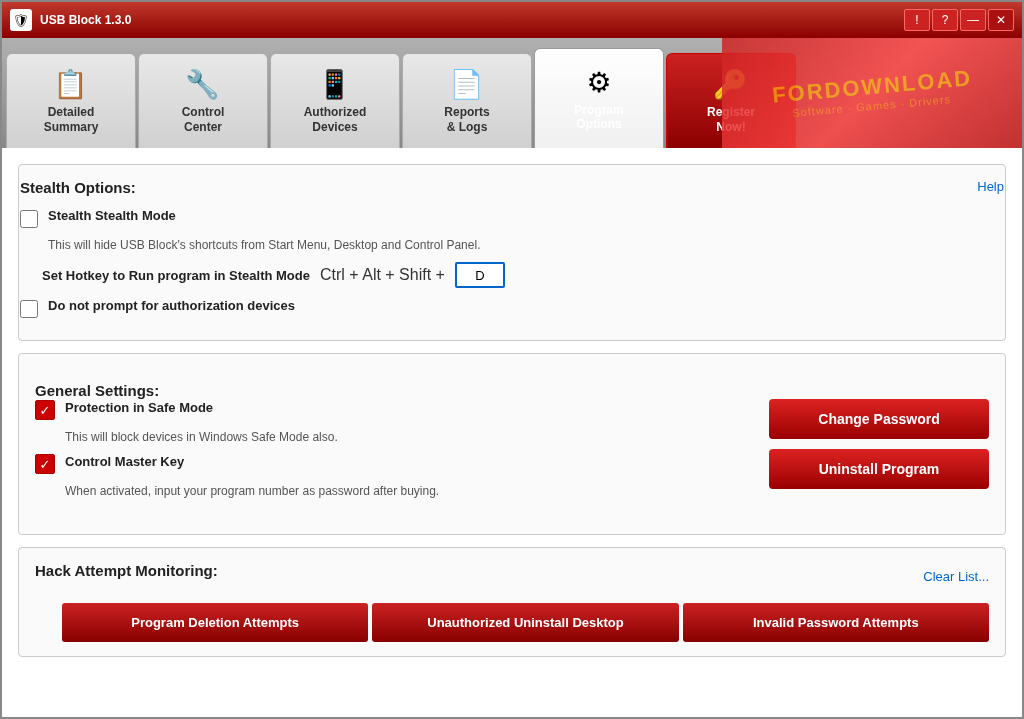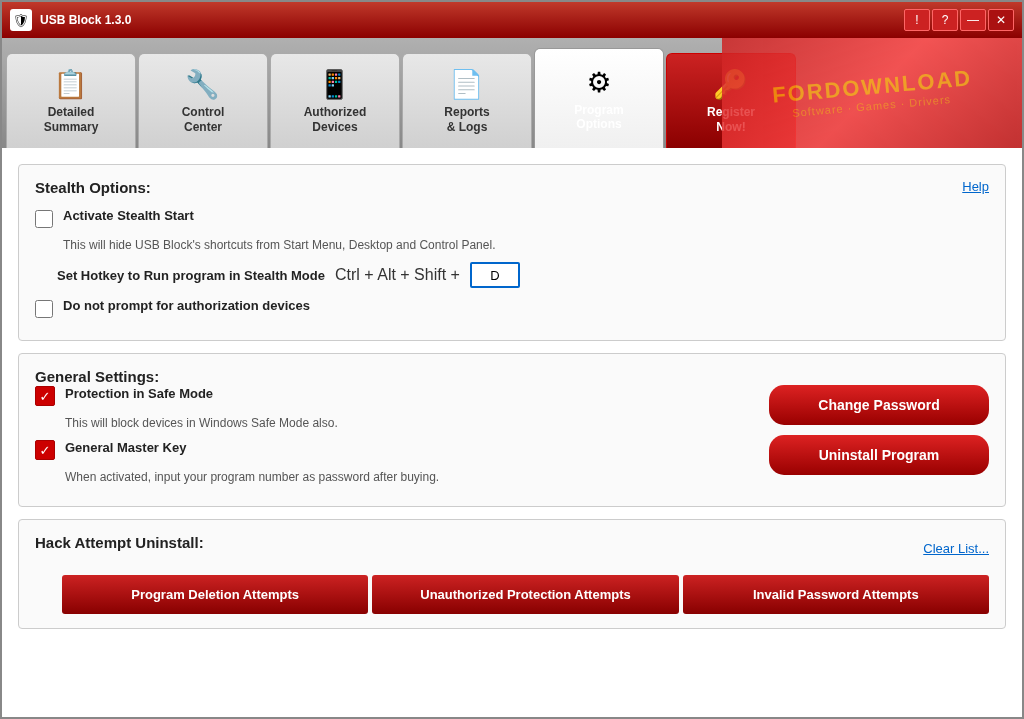--- a/index.html
+++ b/index.html
@@ -99,32 +99,32 @@
       display: flex;
       flex-direction: column;
       gap: 12px;
       overflow: hidden;
     }
 
     
     .section-panel {
       border: 1px solid #ccc;
       border-radius: 4px;
-      padding: 14px 16px;
+      padding: 14px 1px;
       background: #fafafa;
     }
 
     .section-title {
       font-size: 15px;
       font-weight: bold;
       color: #222;
       margin-bottom: 12px;
     }
 
-    .help-link { color: #0066cc; text-decoration: underline; cursor: pointer; font-size: 13px; float: right; }
+    .help-link { color: #0066cc; cursor: pointer; font-size: 13px; float: right; }
 
     
     .stealth-header { display: flex; justify-content: space-between; align-items: flex-start; }
 
     .checkbox-row { display: flex; align-items: flex-start; gap: 10px; margin-bottom: 8px; }
     .checkbox-row input[type="checkbox"] { width: 18px; height: 18px; margin-top: 2px; flex-shrink: 0; }
 
     .option-title { font-weight: bold; font-size: 13px; color: #222; }
     .option-desc { font-size: 12px; color: #555; margin-top: 15px; }
 
@@ -143,35 +143,35 @@
       border-radius: 2px;
       text-align: center;
       font-size: 13px;
       background: white;
     }
 
     
     .general-panel {
       border: 1px solid #ccc;
       border-radius: 4px;
-      padding: 14px 16px;
+      padding: 28px 16px;
       background: #fafafa;
       display: flex;
       gap: 20px;
     }
     .general-left { flex: 1; }
     .general-right { display: flex; flex-direction: column; gap: 10px; justify-content: center; }
 
     .checked-checkbox { display: inline-flex; align-items: center; justify-content: center; width: 20px; height: 20px; background: #cc0000; border: 1px solid #aa0000; border-radius: 2px; color: white; font-size: 13px; flex-shrink: 0; }
 
     .red-button {
       background: linear-gradient(to bottom, #dd2222, #990000);
       color: white;
       border: none;
-      border-radius: 15px;
+      border-radius: 4px;
       padding: 12px 24px;
       font-size: 14px;
       font-weight: bold;
       cursor: pointer;
       min-width: 220px;
       text-align: center;
       margin-left: 19px;
     }
 
     
@@ -249,21 +249,21 @@
 
     <div class="section-panel">
       <div class="stealth-header">
         <span class="section-title">Stealth Options:</span>
         <a class="help-link">Help</a>
       </div>
 
       <div class="checkbox-row">
         <input type="checkbox" style="">
         <div>
-          <div class="option-title">Activate Stealth Start</div>
+          <div class="option-title">Stealth Stealth Mode</div>
           <div class="option-desc">This will hide USB Block's shortcuts from Start Menu, Desktop and Control Panel.</div>
         </div>
       </div>
 
       <div class="hotkey-row">
         <span class="hotkey-label">Set Hotkey to Run program in Stealth Mode</span>
         <span class="hotkey-combo">Ctrl + Alt + Shift +</span>
         <input type="text" class="hotkey-input" value="D" style="">
       </div>
 
@@ -283,43 +283,43 @@
           <span class="checked-checkbox">✓</span>
           <div>
             <div class="option-title">Protection in Safe Mode</div>
             <div class="option-desc">This will block devices in Windows Safe Mode also.</div>
           </div>
         </div>
 
         <div class="checkbox-row">
           <span class="checked-checkbox">✓</span>
           <div>
-            <div class="option-title">General Master Key</div>
+            <div class="option-title">Control Master Key</div>
             <div class="option-desc">When activated, input your program number as password after buying.</div>
           </div>
         </div>
       </div>
 
       <div class="general-right">
         <button class="red-button">Change Password</button>
         <button class="red-button">Uninstall Program</button>
       </div>
     </div>
 
     <div class="hack-panel">
       <div class="hack-header">
-        <span class="section-title">Hack Attempt Uninstall:</span>
+        <span class="section-title">Hack Attempt Monitoring:</span>
         <a class="help-link">Clear List...</a>
       </div>
       <div class="hack-buttons">
         <button class="hack-btn">
           <span>Program Deletion Attempts</span>
         </button>
         <button class="hack-btn">
-          <span>Unauthorized Protection Attempts</span>
+          <span>Unauthorized Uninstall Desktop</span>
         </button>
         <button class="hack-btn">
           <span>Invalid Password Attempts</span>
         </button>
       </div>
     </div>
 
   </div>
 </div>
 

